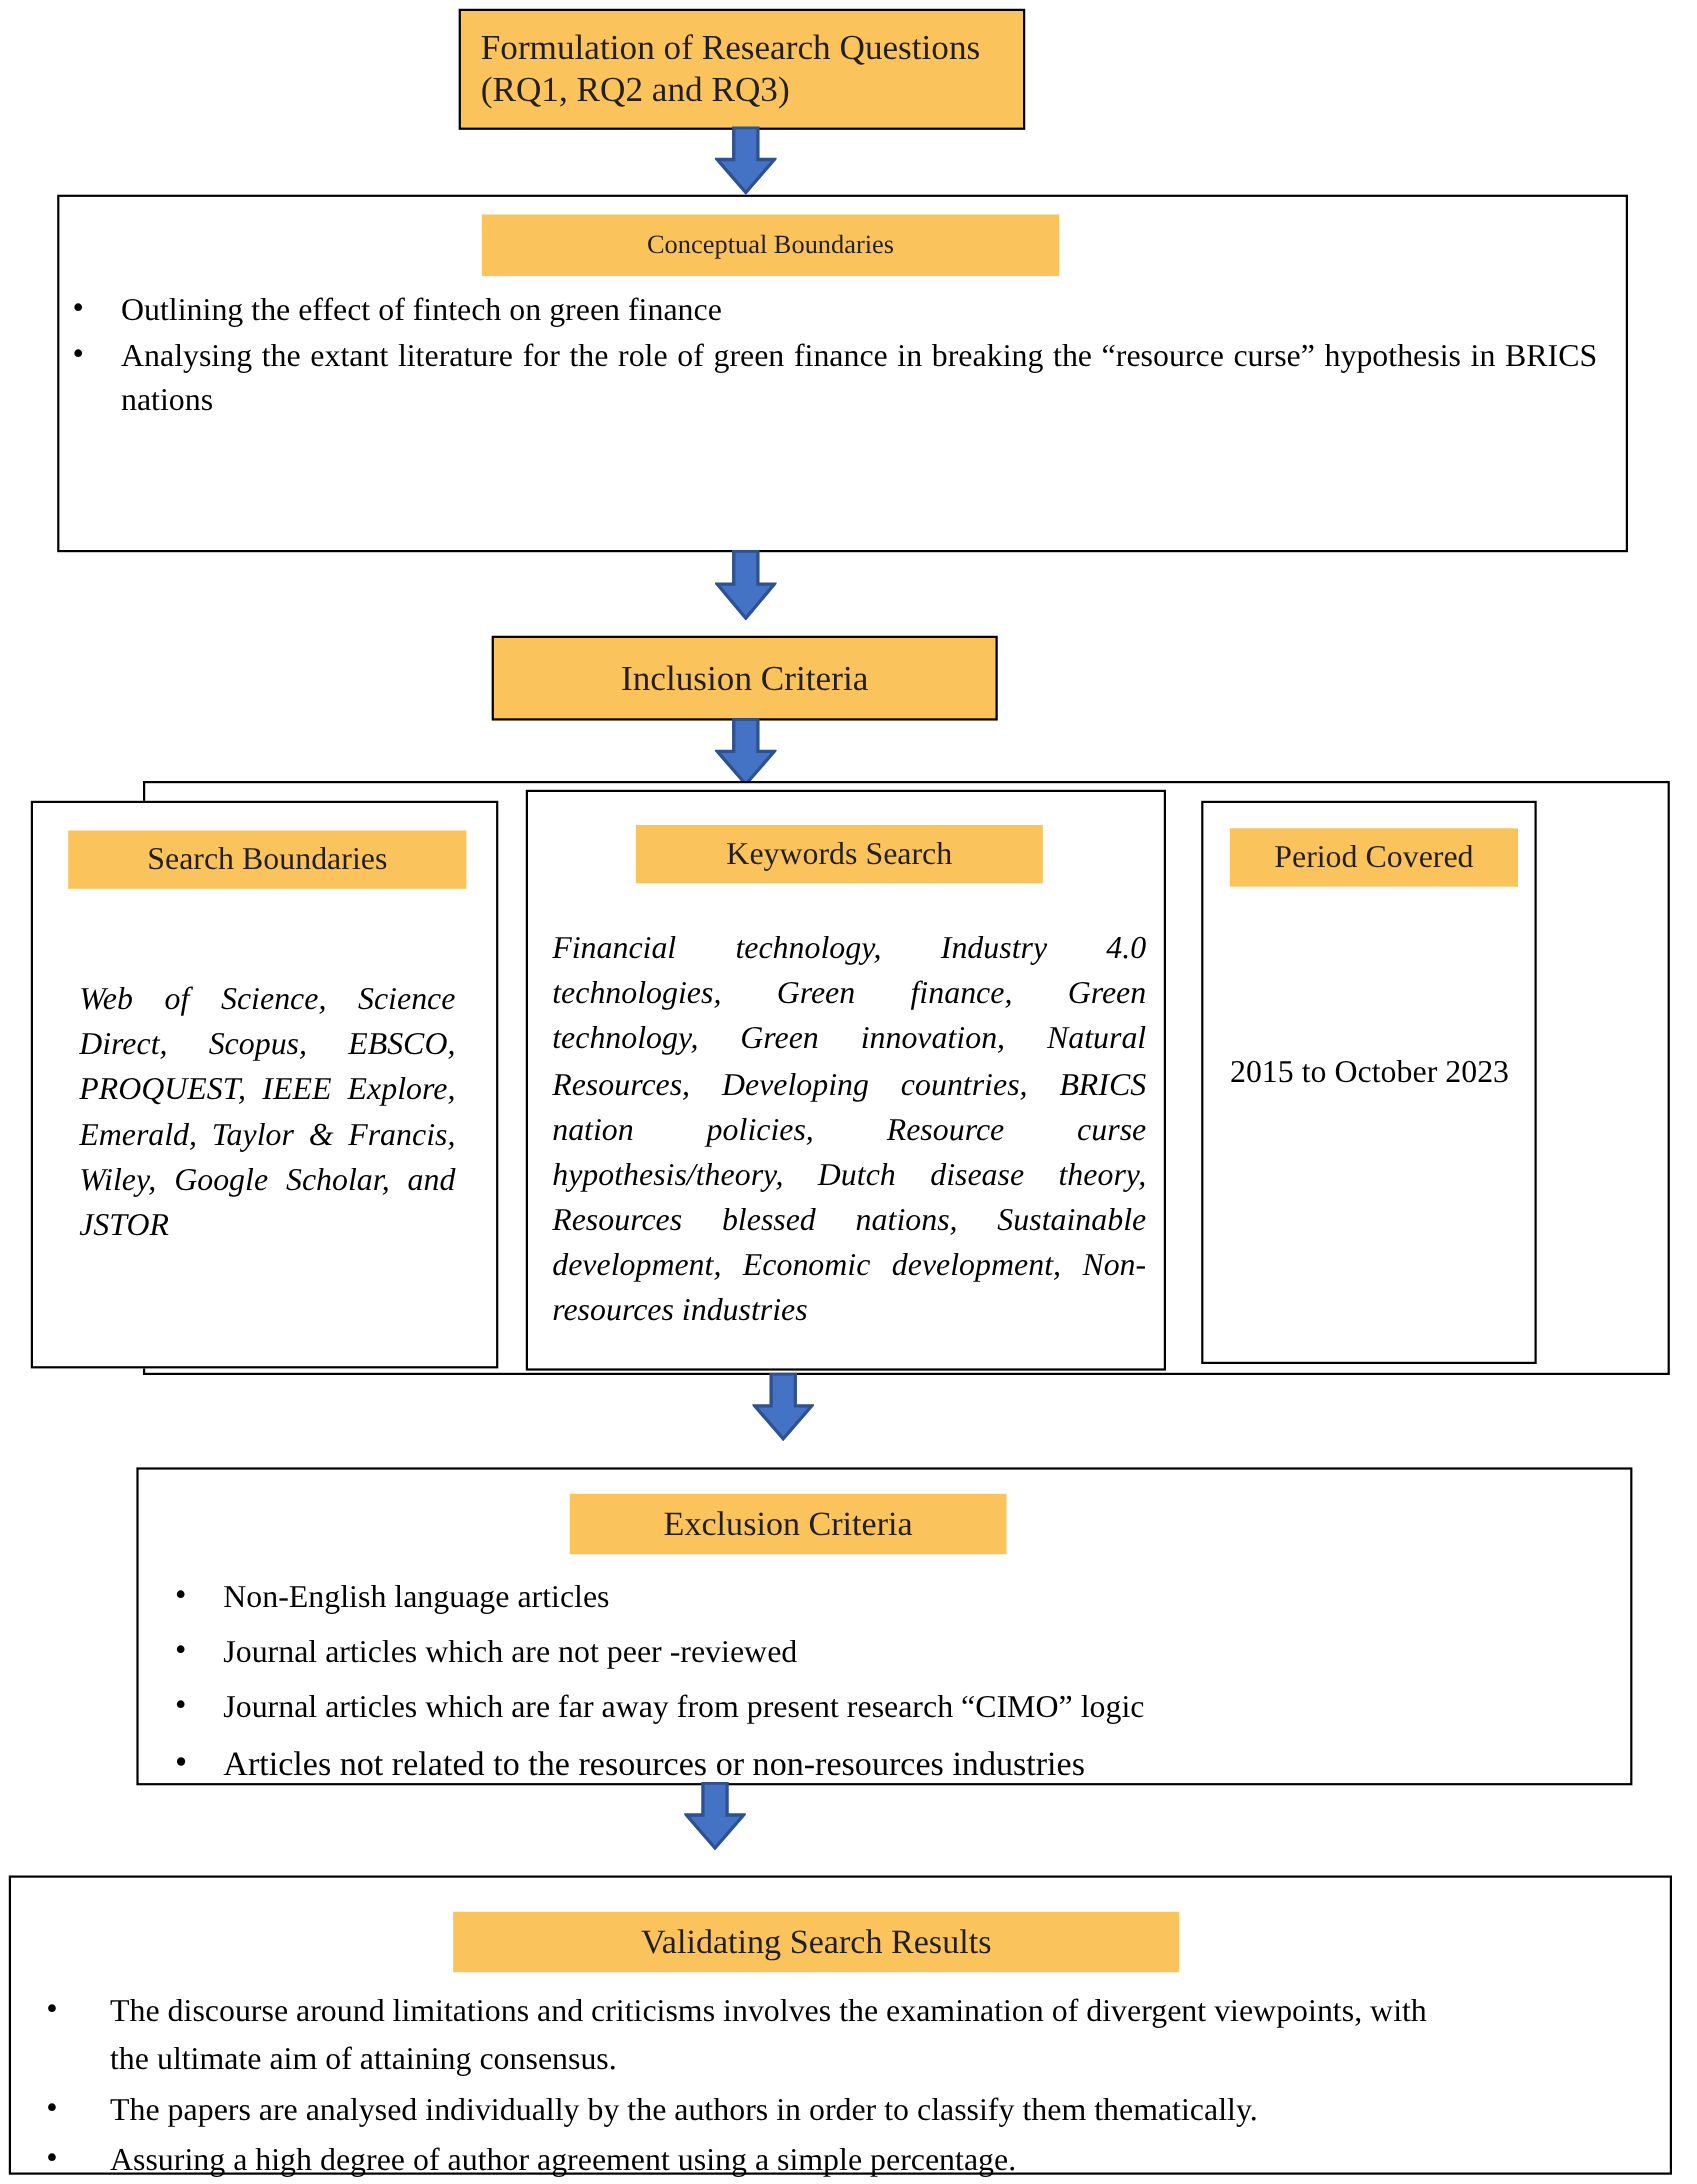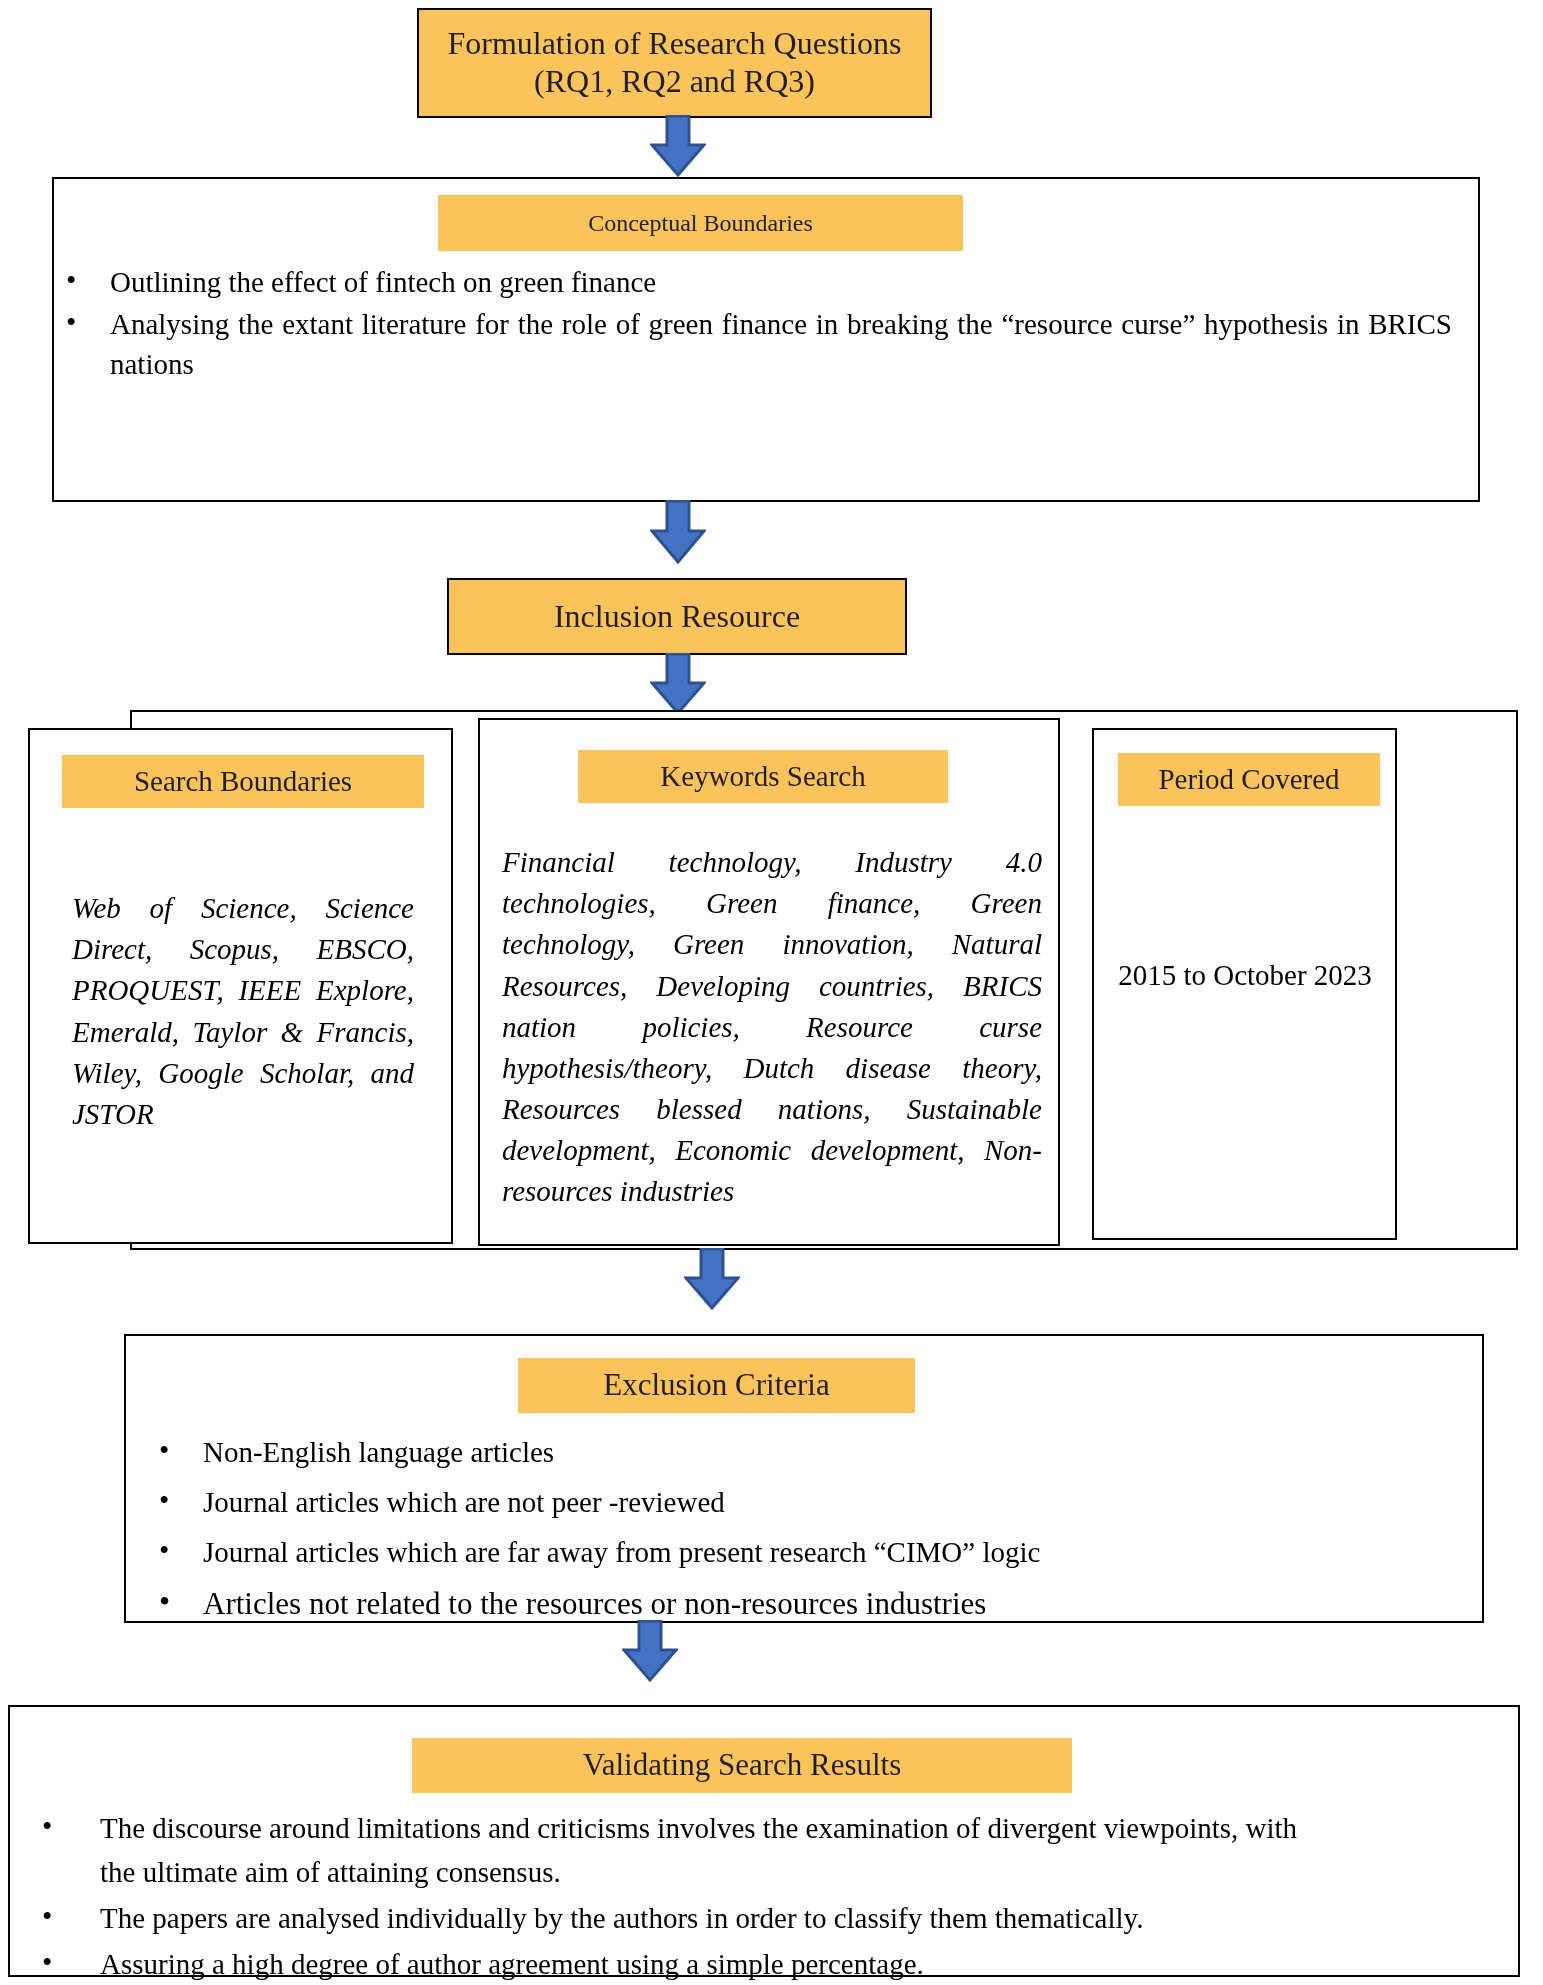--- a/index.html
+++ b/index.html
@@ -23,21 +23,21 @@
     height: 1985px;
   }
 
   .amber-label {
     position: absolute;
     background: #FBC35C;
     color: #231f20;
     display: flex;
     align-items: center;
     justify-content: center;
-    text-align: center;
+    text-align: left;
     line-height: 1.18;
     box-sizing: border-box;
   }
   .amber-label.bordered { border: 2px solid #000; }
 
   .outline-box {
     position: absolute;
     border: 2px solid #000;
     background: #ffffff;
     box-sizing: border-box;
@@ -106,21 +106,21 @@
   <ul class="bullets" style="left:52px; top:262px; width:1428px; font-size:29px; line-height:1.38; padding-right:28px;">
     <li>Outlining the effect of fintech on green finance</li>
     <li>Analysing the extant literature for the role of green finance in breaking the “resource curse” hypothesis in BRICS nations</li>
   </ul>
 
   <svg class="arrow" style="left:650px; top:500px;" width="56" height="64" viewBox="0 0 56 64">
     <polygon points="17,1 39,1 39,31 54,31 28,62 2,31 17,31" fill="#4472C4" stroke="#2E528F" stroke-width="3"></polygon>
   </svg>
 
   <div class="amber-label bordered" style="left:447px; top:578px; width:460px; height:77px; font-size:32px;">
-    <span>Inclusion Resource</span>
+    <span>Inclusion Criteria</span>
   </div>
 
   <svg class="arrow" style="left:650px; top:653px;" width="56" height="62" viewBox="0 0 56 62">
     <polygon points="17,1 39,1 39,30 54,30 28,60 2,30 17,30" fill="#4472C4" stroke="#2E528F" stroke-width="3"></polygon>
   </svg>
 
   <div class="outline-box" style="left:130px; top:710px; width:1388px; height:540px; border-width:2px;"></div>
 
   <div class="outline-box" style="left:28px; top:728px; width:425px; height:516px;"></div>
   <div class="amber-label" style="left:62px; top:755px; width:362px; height:53px; font-size:29px;">

